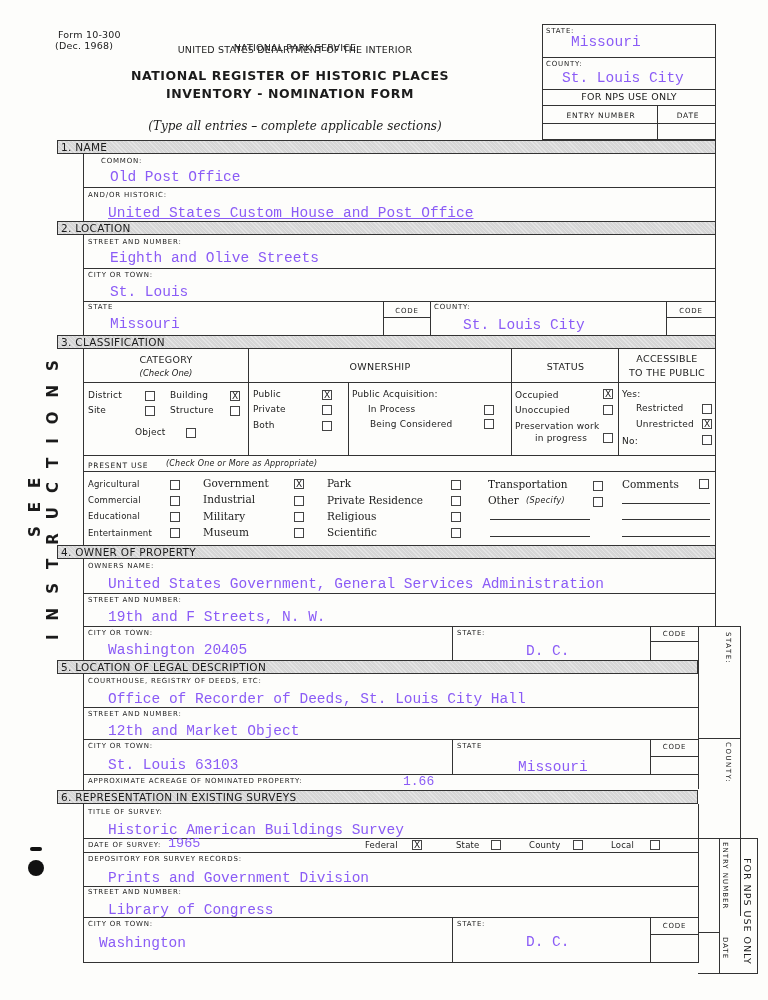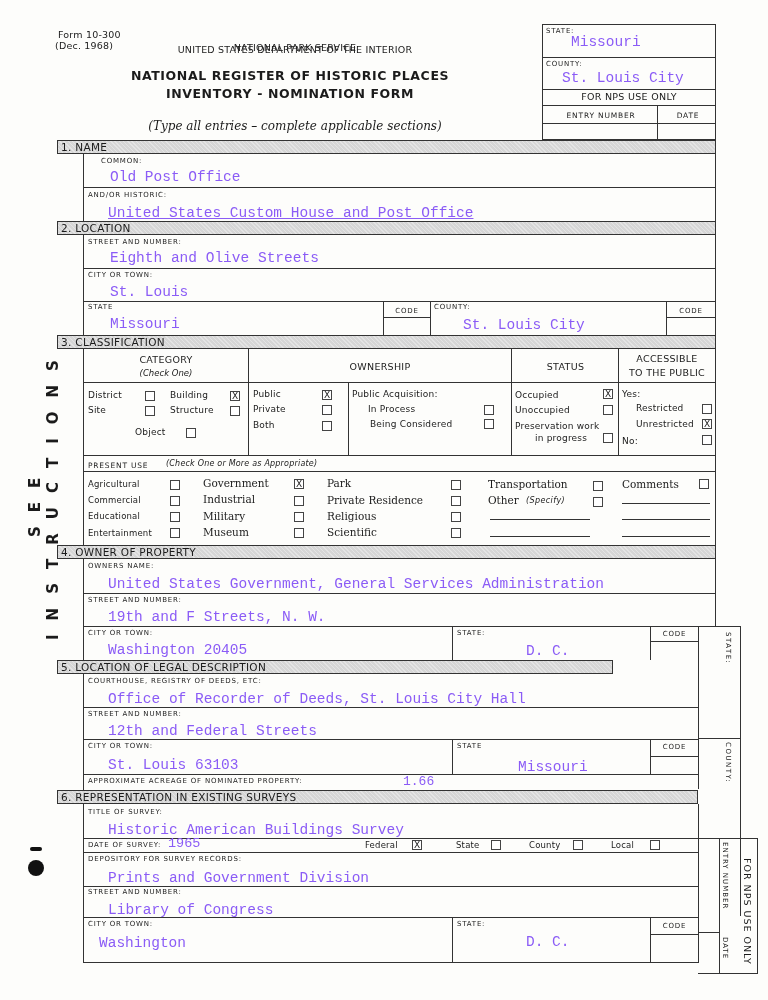--- a/index.html
+++ b/index.html
@@ -210,29 +210,29 @@
 <div class="abs lbl" style="left:651px;top:630px;width:47px;text-align:center;">CODE</div>
 <div class="line-h" style="left:650px;top:641px;width:48px;"></div>
 <div class="line-v" style="left:698px;top:626px;height:163px;"></div>
 
 <div class="line-v" style="left:740px;top:626px;height:290px;"></div>
 <div class="line-h" style="left:698px;top:626px;width:43px;"></div>
 <div class="vert" style="left:724px;top:632px;font-size:7px;letter-spacing:1.5px;">STATE:</div>
 <div class="line-h" style="left:698px;top:738px;width:43px;"></div>
 <div class="vert" style="left:724px;top:742px;font-size:7px;letter-spacing:1.5px;">COUNTY:</div>
 
-<div class="section-bar" style="top:660px;width:556px;">
+<div class="section-bar" style="top:660px;width:641px;">
     <span>5. LOCATION OF LEGAL DESCRIPTION</span>
   </div>
 <div class="line-v" style="left:83px;top:674px;height:116px;"></div>
 <div class="abs lbl" style="left:88px;top:677px;">COURTHOUSE, REGISTRY OF DEEDS, ETC:</div>
 <div class="abs val" style="left:108px;top:691px;">Office of Recorder of Deeds, St. Louis City Hall</div>
 <div class="line-h" style="left:83px;top:707px;width:616px;"></div>
 <div class="abs lbl" style="left:88px;top:710px;">STREET AND NUMBER:</div>
-<div class="abs val" style="left:108px;top:723px;">12th and Federal Streets</div>
+<div class="abs val" style="left:108px;top:723px;">12th and Market Object</div>
 <div class="line-h" style="left:83px;top:739px;width:616px;"></div>
 <div class="abs lbl" style="left:88px;top:742px;">CITY OR TOWN:</div>
 <div class="abs val" style="left:108px;top:757px;">St. Louis   63103</div>
 <div class="line-v" style="left:452px;top:739px;height:35px;"></div>
 <div class="abs lbl" style="left:457px;top:742px;">STATE</div>
 <div class="abs val" style="left:518px;top:759px;">Missouri</div>
 <div class="line-v" style="left:650px;top:739px;height:35px;"></div>
 <div class="abs lbl" style="left:651px;top:743px;width:47px;text-align:center;">CODE</div>
 <div class="line-h" style="left:650px;top:756px;width:48px;"></div>
 <div class="line-h" style="left:83px;top:774px;width:616px;"></div>

